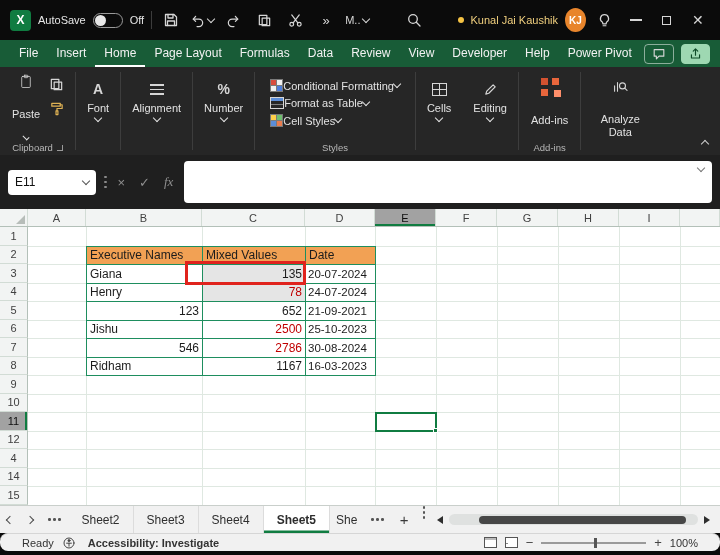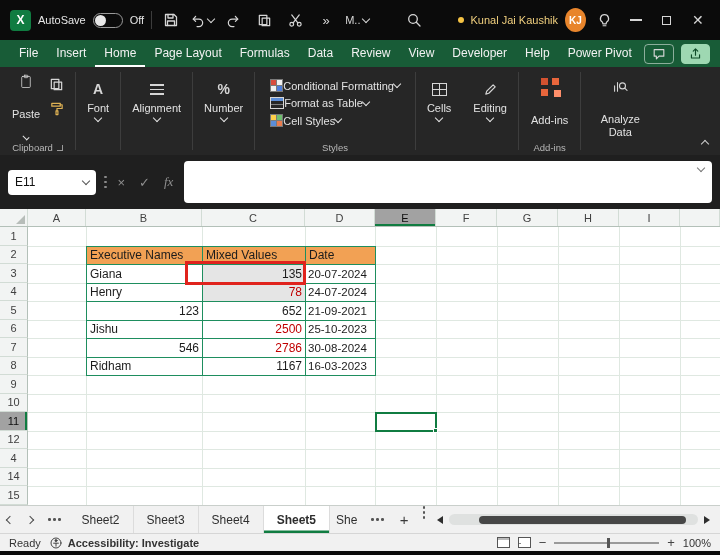--- a/index.html
+++ b/index.html
@@ -134,23 +134,23 @@
   .tab.partial { padding:0 6px; border-right:none; }
   .sb-plus { display:flex; align-items:center; padding:0 8px; font-size:15px; color:#3a3a3a; }
   .sb-scroll { flex:1; display:flex; align-items:center; gap:6px; padding:0 10px 0 6px; }
   .tri-left  { width:0; height:0; border-top:4.5px solid transparent; border-bottom:4.5px solid transparent; border-right:6px solid #2e2e2e; }
   .tri-right { width:0; height:0; border-top:4.5px solid transparent; border-bottom:4.5px solid transparent; border-left:6px solid #2e2e2e; }
   .sb-track { flex:1; height:11px; background:#dfe1e0; border-radius:6px; position:relative; }
   .sb-thumb { position:absolute; left:12%; right:5%; top:1.5px; height:8px; background:#474747; border-radius:4px; }
 
   
   .statusbar { position:absolute; top:533px; left:0; width:720px; height:18px; background:#f1f1f1;
-               border-top:1px solid #d6d6d6; display:flex; align-items:center; gap:9px; padding:0 9px;
-               font-size:11px; color:#333; }
-  .sb-acc { display:flex; align-items:center; gap:6px; font-weight:bold; }
+               border-top:1px solid #d6d6d6; display:flex; align-items:center; gap:9px; padding:0 22px;
+               font-size:11px; color:#333;border-radius:8px; }
+  .sb-acc { display:flex; align-items:center; gap:13px; font-weight:bold; }
   .status-right { margin-left:auto; display:flex; align-items:center; gap:8px; }
   .view-ic { width:13px; height:11px; border:1px solid #555; background:#fff; }
   .view-ic.margins { box-shadow:inset 0 2px 0 #bbb; }
   .view-ic.dashed { background:linear-gradient(90deg,#888 0 2px, transparent 2px 4px) 0 5px/100% 1px no-repeat,#fff; }
   .zoom-minus, .zoom-plus { font-size:13px; color:#444; line-height:1; }
   .zoom-track { width:105px; height:2px; background:#9a9a9a; position:relative; }
   .zoom-thumb { position:absolute; left:50%; top:-4px; width:3px; height:10px; background:#555; }
 </style>
 </head>
 <body>

